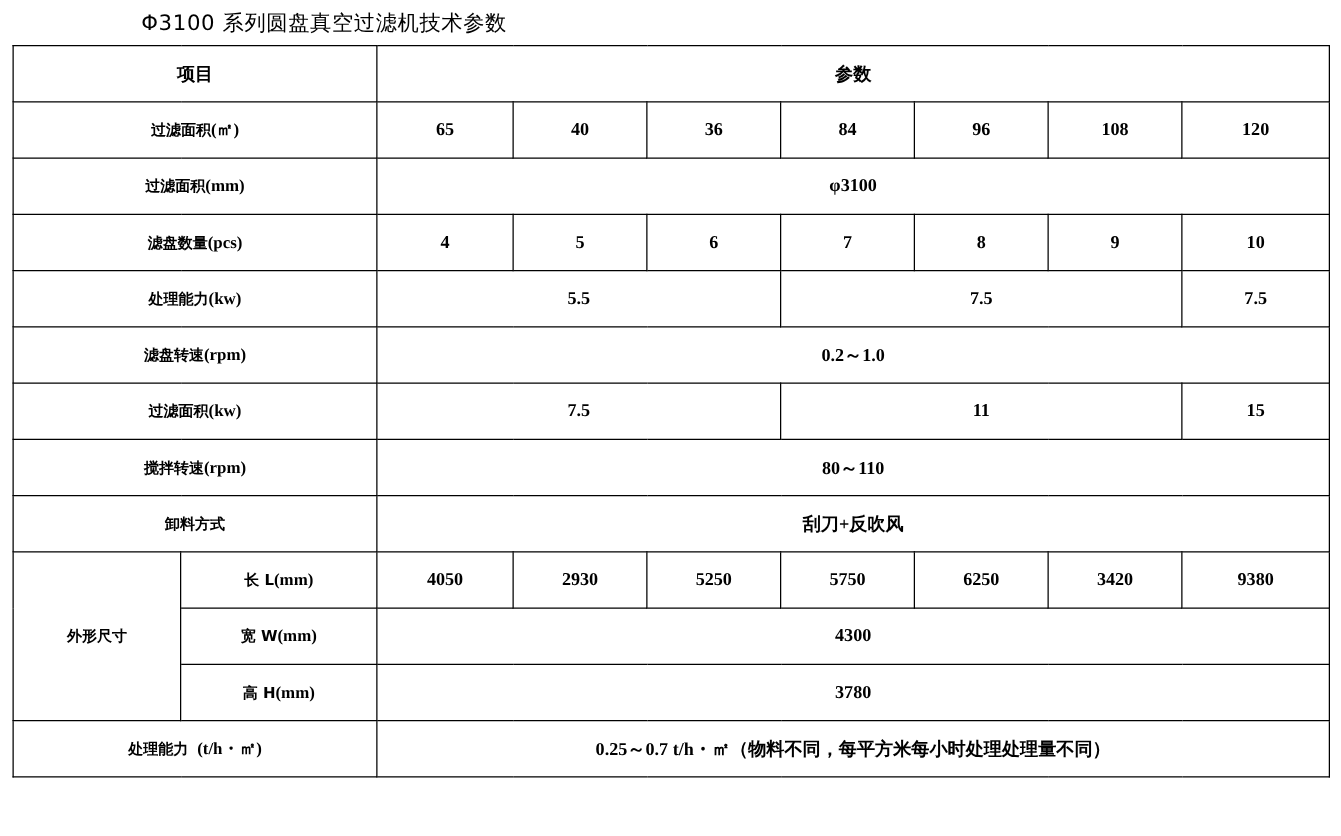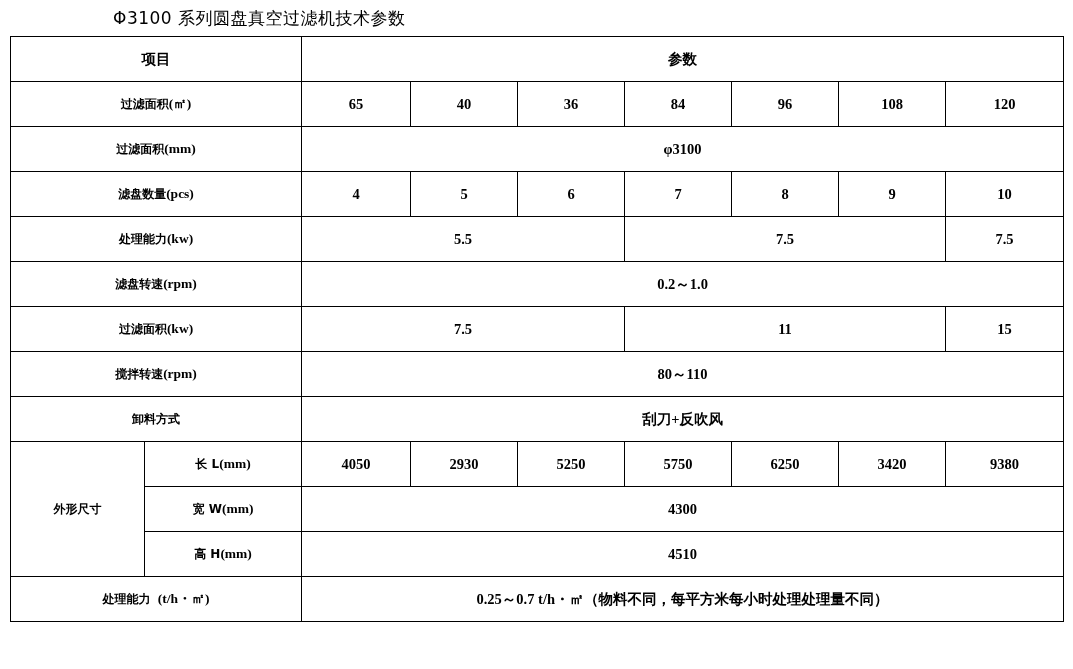--- a/index.html
+++ b/index.html
@@ -199,21 +199,21 @@
         <td class="sublabel">
           <span class="cn">宽 W</span><span class="unit">(mm)</span>
         </td>
         <td colspan="7" class="num">4300</td>
       </tr>
 
       <tr>
         <td class="sublabel">
           <span class="cn">高 H</span><span class="unit">(mm)</span>
         </td>
-        <td colspan="7" class="num">4510</td>
+        <td colspan="7" class="num">3780</td>
       </tr>
 
       <tr>
         <td colspan="2" class="rowlabel">
           <span class="cn">处理能力</span>&nbsp;&nbsp;<span class="unit">(t/h・㎡)</span>
         </td>
         <td colspan="7" class="smalltext">0.25～0.7 t/h・㎡（物料不同，每平方米每小时处理处理量不同）</td>
       </tr>
     </tbody>
   </table>

